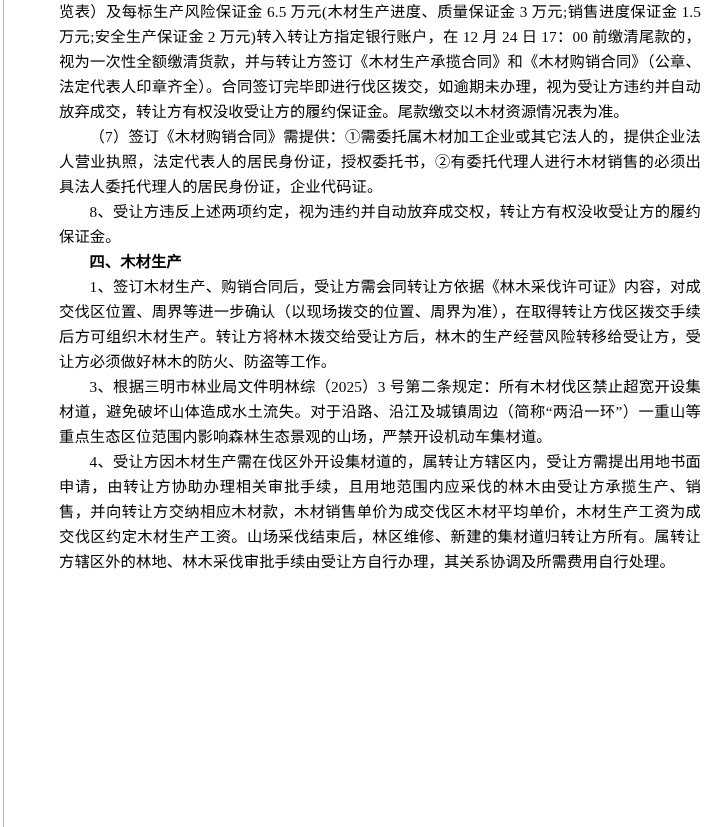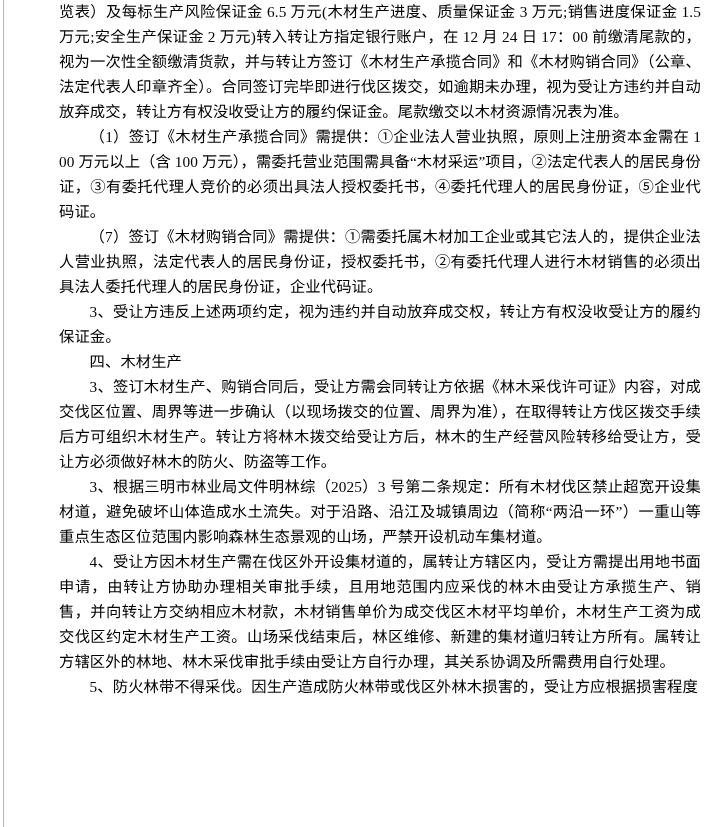--- a/index.html
+++ b/index.html
@@ -46,32 +46,30 @@
   }
   .para.no-indent {
     text-indent: 0;
   }
   .section-heading {
     margin: 0;
     padding: 0;
     text-indent: 2em;
     font-size: inherit;
     line-height: inherit;
-    font-weight: normal;
+    font-weight: bold;
   }
 </style>
 </head>
 <body>
 
 <div class="page">
   <div class="page-left-border"></div>
   <div class="doc-content">
     <p class="para no-indent">览表）及每标生产风险保证金 6.5 万元(木材生产进度、质量保证金 3 万元;销售进度保证金 1.5 万元;安全生产保证金 2 万元)转入转让方指定银行账户，在 12 月 24 日 17：00 前缴清尾款的，视为一次性全额缴清货款，并与转让方签订《木材生产承揽合同》和《木材购销合同》（公章、法定代表人印章齐全）。合同签订完毕即进行伐区拨交，如逾期未办理，视为受让方违约并自动放弃成交，转让方有权没收受让方的履约保证金。尾款缴交以木材资源情况表为准。</p>
-    <p class="para">（1）签订《木材生产承揽合同》需提供：①企业法人营业执照，原则上注册资本金需在 100 万元以上（含 100 万元），需委托营业范围需具备“木材采运”项目，②法定代表人的居民身份证，③有委托代理人竞价的必须出具法人授权委托书，④委托代理人的居民身份证，⑤企业代码证。</p>
     <p class="para">（7）签订《木材购销合同》需提供：①需委托属木材加工企业或其它法人的，提供企业法人营业执照，法定代表人的居民身份证，授权委托书，②有委托代理人进行木材销售的必须出具法人委托代理人的居民身份证，企业代码证。</p>
-    <p class="para">3、受让方违反上述两项约定，视为违约并自动放弃成交权，转让方有权没收受让方的履约保证金。</p>
+    <p class="para">8、受让方违反上述两项约定，视为违约并自动放弃成交权，转让方有权没收受让方的履约保证金。</p>
     <h3 class="section-heading">四、木材生产</h3>
-    <p class="para">3、签订木材生产、购销合同后，受让方需会同转让方依据《林木采伐许可证》内容，对成交伐区位置、周界等进一步确认（以现场拨交的位置、周界为准），在取得转让方伐区拨交手续后方可组织木材生产。转让方将林木拨交给受让方后，林木的生产经营风险转移给受让方，受让方必须做好林木的防火、防盗等工作。</p>
+    <p class="para">1、签订木材生产、购销合同后，受让方需会同转让方依据《林木采伐许可证》内容，对成交伐区位置、周界等进一步确认（以现场拨交的位置、周界为准），在取得转让方伐区拨交手续后方可组织木材生产。转让方将林木拨交给受让方后，林木的生产经营风险转移给受让方，受让方必须做好林木的防火、防盗等工作。</p>
     <p class="para">3、根据三明市林业局文件明林综（2025）3 号第二条规定：所有木材伐区禁止超宽开设集材道，避免破坏山体造成水土流失。对于沿路、沿江及城镇周边（简称“两沿一环”）一重山等重点生态区位范围内影响森林生态景观的山场，严禁开设机动车集材道。</p>
     <p class="para">4、受让方因木材生产需在伐区外开设集材道的，属转让方辖区内，受让方需提出用地书面申请，由转让方协助办理相关审批手续，且用地范围内应采伐的林木由受让方承揽生产、销售，并向转让方交纳相应木材款，木材销售单价为成交伐区木材平均单价，木材生产工资为成交伐区约定木材生产工资。山场采伐结束后，林区维修、新建的集材道归转让方所有。属转让方辖区外的林地、林木采伐审批手续由受让方自行办理，其关系协调及所需费用自行处理。</p>
-    <p class="para">5、防火林带不得采伐。因生产造成防火林带或伐区外林木损害的，受让方应根据损害程度</p>
   </div>
 </div>
 
 </body></html>

